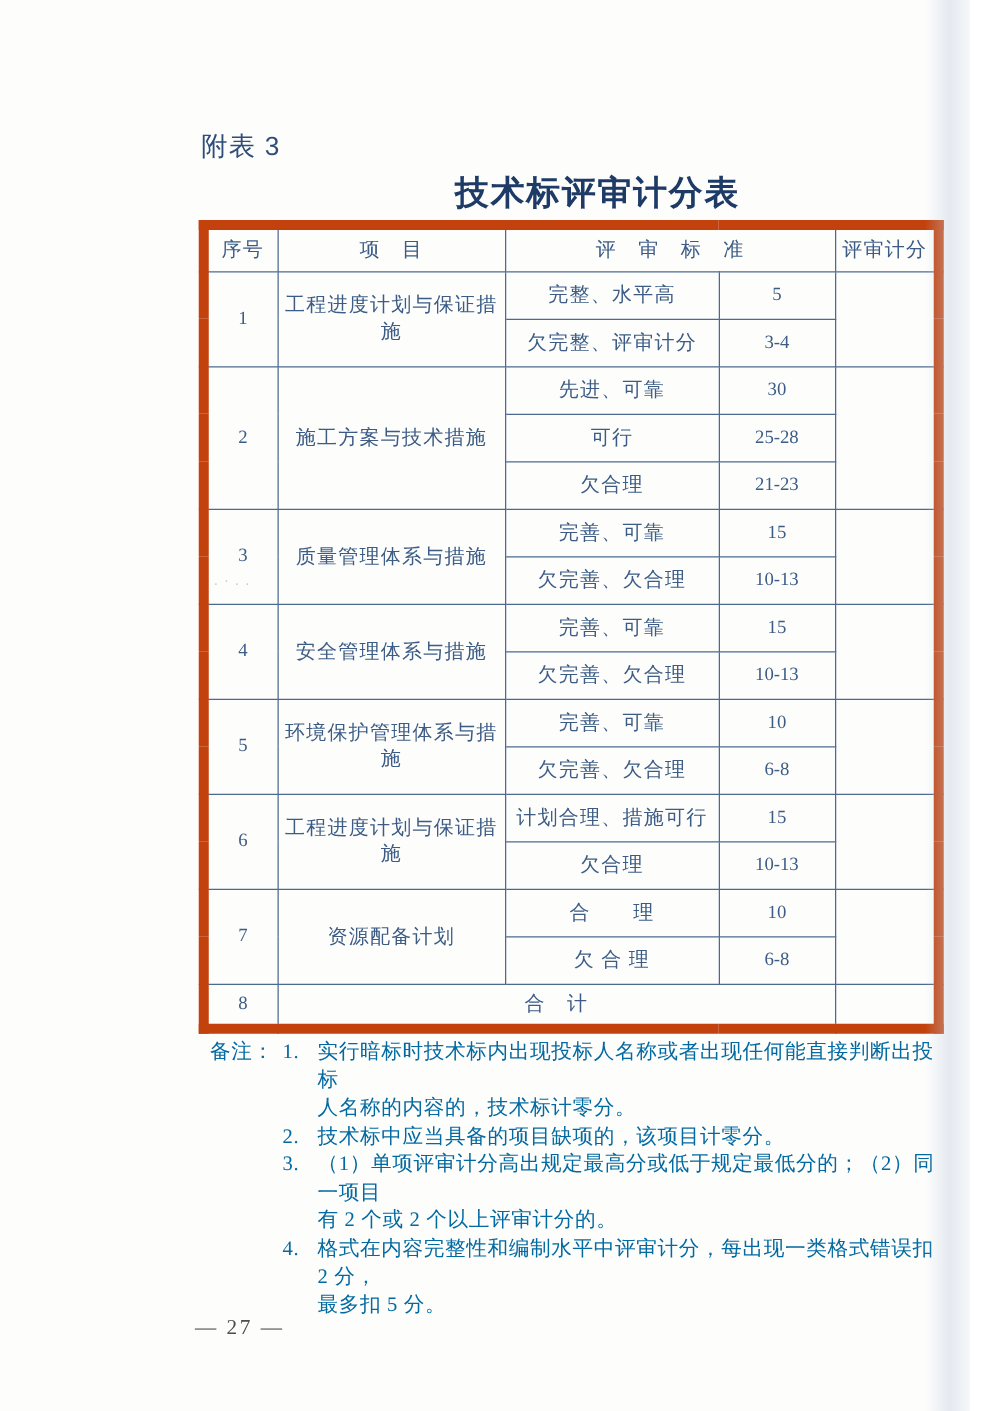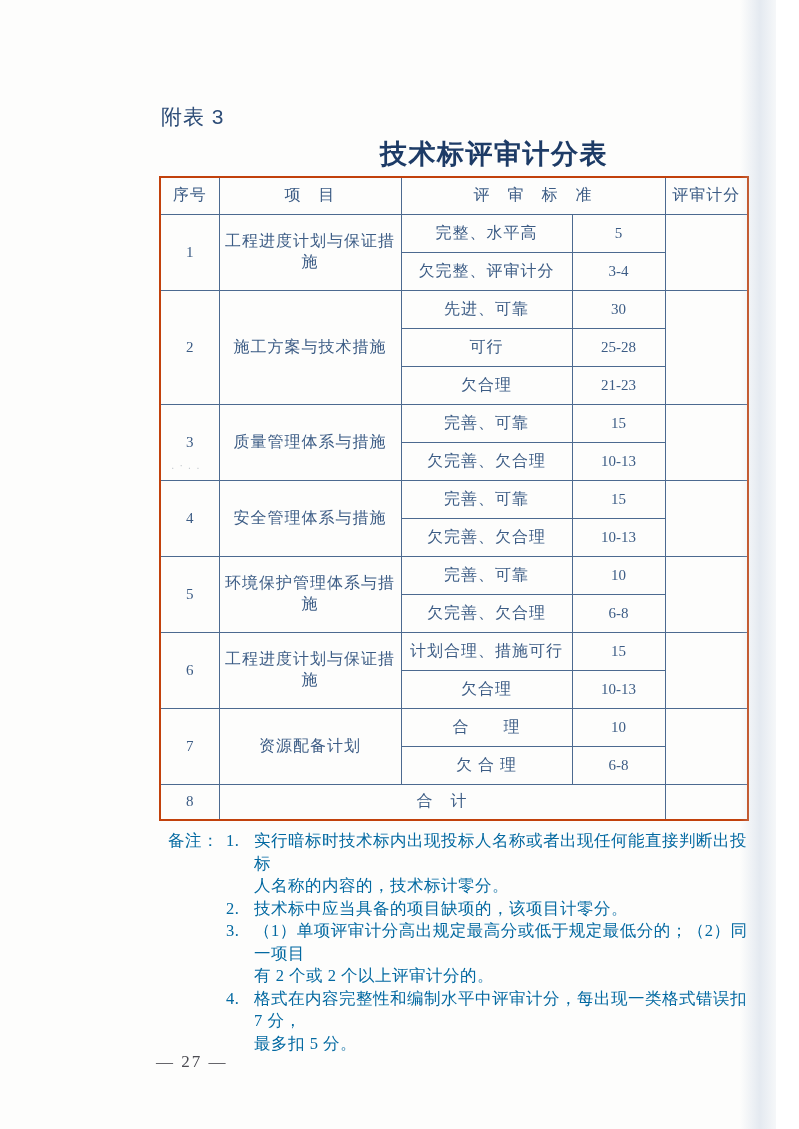--- a/index.html
+++ b/index.html
@@ -18,28 +18,28 @@
     position:absolute; left:170px; top:461px; width:48px; height:8px;
     color:#9aa3ad; font-size:9px; letter-spacing:3px; opacity:0.55;
     font-family:"DejaVu Sans Mono",monospace;
   }
   .appendix-label {
     position:absolute; left:161px; top:103px;
     font-family:"Liberation Sans","DejaVu Sans",sans-serif;
     font-size:21px; color:#2e4d78; letter-spacing:1px; font-weight:500;
   }
   .doc-title {
-    position:absolute; left:380px; top:136px; margin:0;
+    position:absolute; left:364px; top:136px; margin:0;
     font-family:"Liberation Sans","DejaVu Sans",sans-serif;
     font-size:27px; font-weight:bold; color:#1d3b66; letter-spacing:1.5px;
   }
   table.score-table {
     position:absolute; left:159px; top:176px; width:588px;
     border-collapse:collapse; table-layout:fixed;
-    border:2px solid #c2410c;
+    border:8px solid #c2410c;
   }
   table.score-table td {
     border:1.6px solid #4c6a90;
     text-align:center; vertical-align:middle;
     font-size:16px; color:#3c5c85; letter-spacing:1px;
     padding:0; overflow:hidden;
   }
   table.score-table td.num { font-size:15px; letter-spacing:0; }
   tr.h37 { height:37px; }
   tr.h38 { height:38px; }
@@ -201,21 +201,21 @@
         <div class="note">
           <div class="note-num">3.</div>
           <div class="note-lines">
             <div>（1）单项评审计分高出规定最高分或低于规定最低分的；（2）同一项目</div>
             <div>有 2 个或 2 个以上评审计分的。</div>
           </div>
         </div>
         <div class="note">
           <div class="note-num">4.</div>
           <div class="note-lines">
-            <div>格式在内容完整性和编制水平中评审计分，每出现一类格式错误扣 7 分，</div>
+            <div>格式在内容完整性和编制水平中评审计分，每出现一类格式错误扣 2 分，</div>
             <div>最多扣 5 分。</div>
           </div>
         </div>
       </div>
     </div>
   </div>
 
   <div class="page-number">— 27 —</div>
 
   <div class="scan-smudge">.·..</div>

